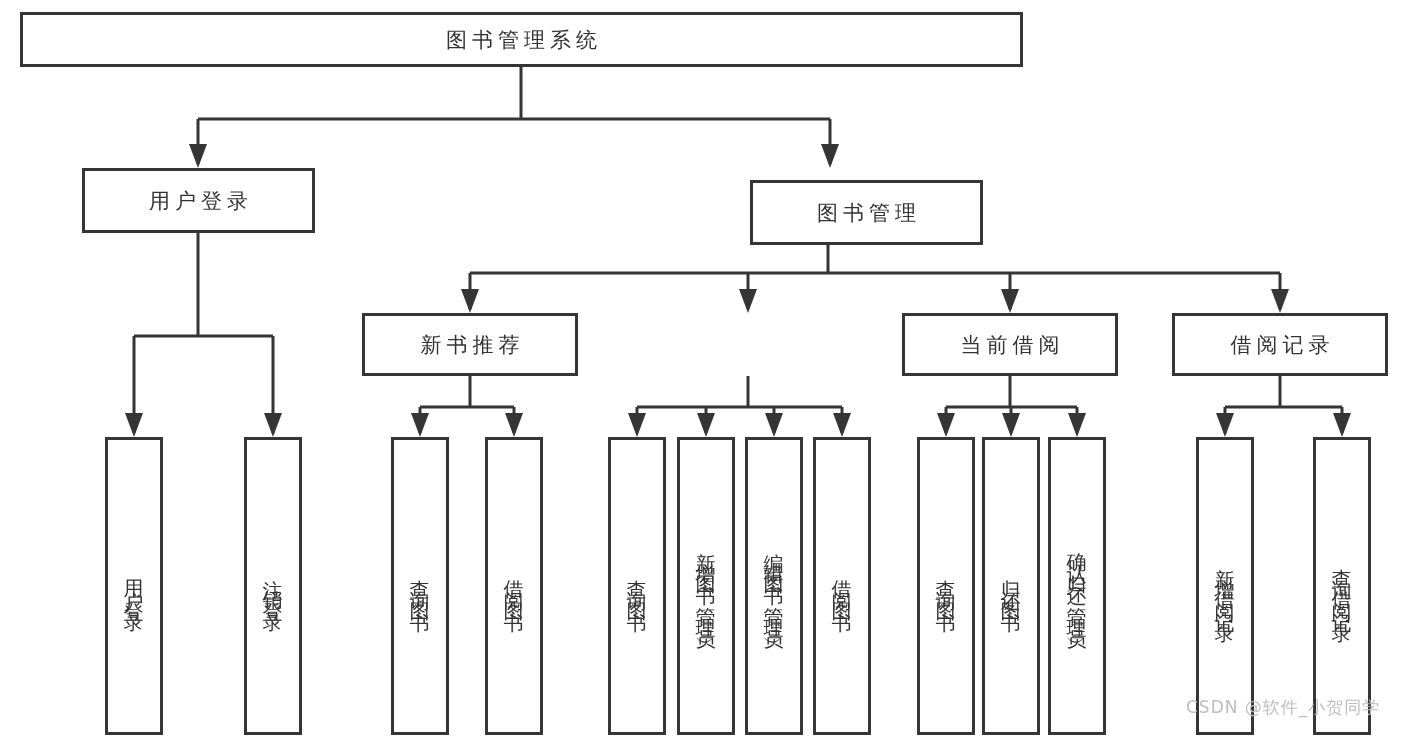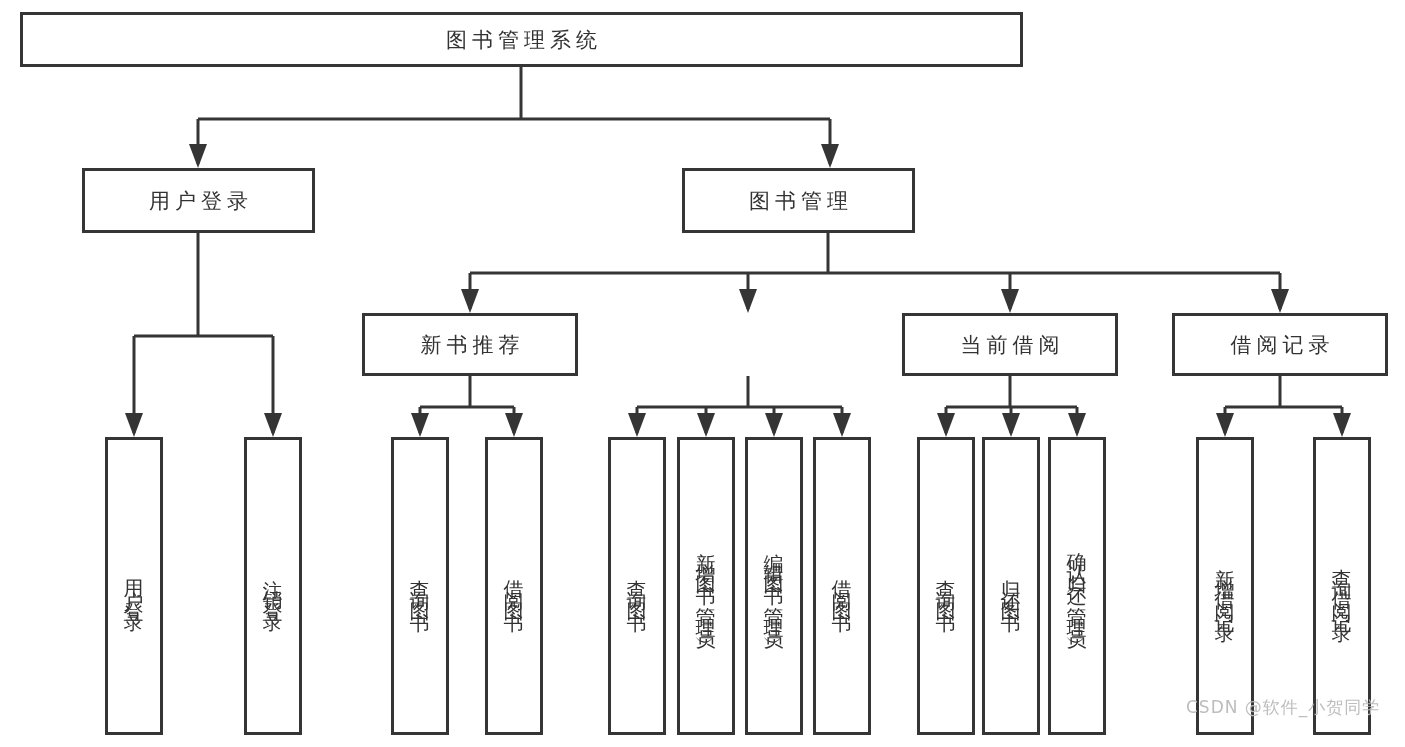--- a/index.html
+++ b/index.html
@@ -127,21 +127,21 @@
     </g>
   </svg>
 
   <div class="box root">
     <span class="hlabel">图书管理系统</span>
   </div>
 
   <div class="box lvl2" style="left:82px;">
     <span class="hlabel">用户登录</span>
   </div>
-  <div class="box lvl2" style="left:682px;">
+  <div class="box lvl2" style="left:750px;margin-top:12px;">
     <span class="hlabel">图书管理</span>
   </div>
 
   <div class="box lvl3" style="left:362px;">
     <span class="hlabel">新书推荐</span>
   </div>
   <div class="box lvl3" style="left:902px;">
     <span class="hlabel">当前借阅</span>
   </div>
   <div class="box lvl3" style="left:1172px;">

